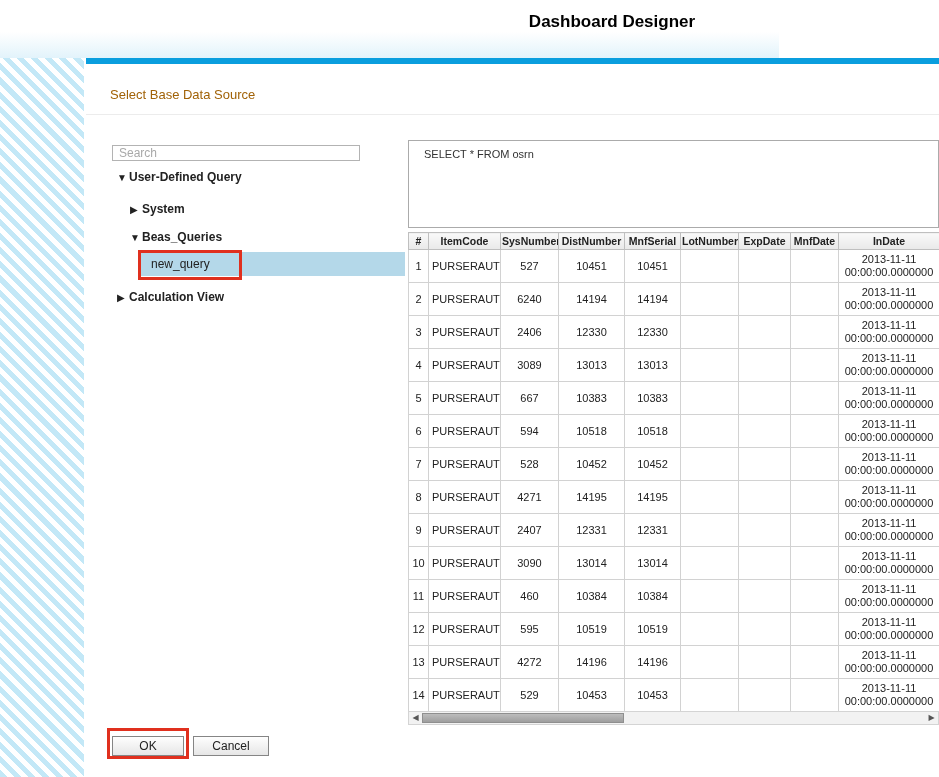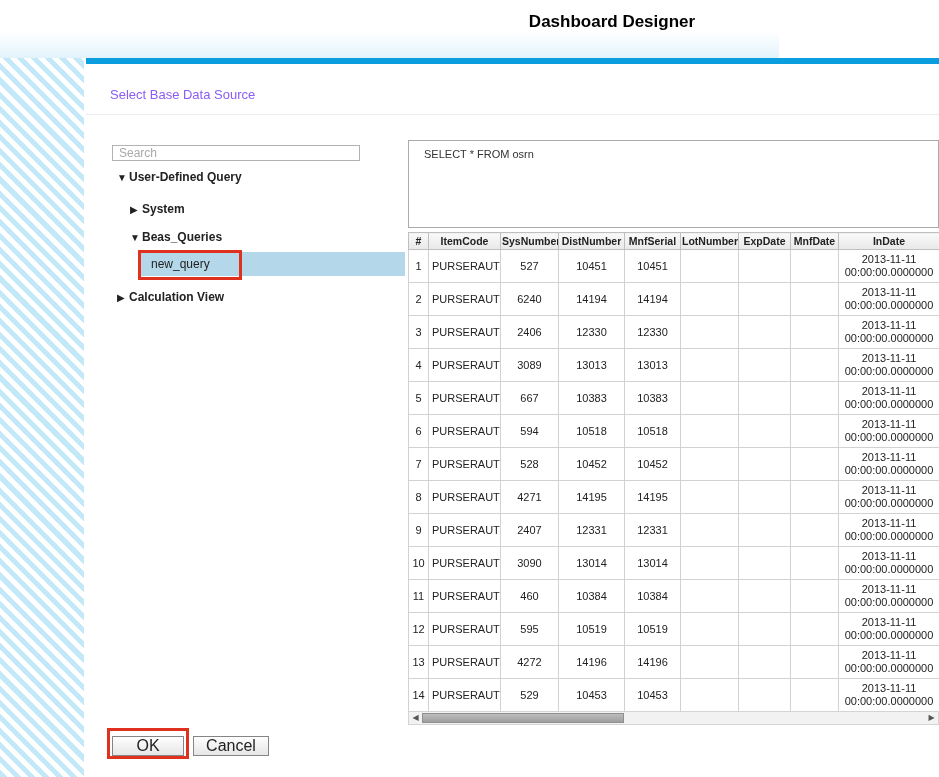--- a/index.html
+++ b/index.html
@@ -17,21 +17,21 @@
     background:#0a9ede; }
 
   
   .stripes { position:absolute; left:0; top:58px; width:84px; height:719px;
     background:repeating-linear-gradient(45deg,#c3e8f7 0 5px,#ffffff 5px 10px); }
 
   
   .panel { position:absolute; left:86px; top:64px; width:853px; height:713px; background:#ffffff; }
   .panel-header { position:absolute; left:0; top:0; width:853px; height:51px;
     border-bottom:1px solid #ececec; }
-  .panel-title { position:absolute; left:24px; top:23px; font-size:13px; color:#8b5cf6; }
+  .panel-title { position:absolute; left:24px; top:23px; font-size:13px; color:#a16207; }
 
   
   .search-input { position:absolute; left:26px; top:81px; width:248px; height:16px;
     border:1px solid #b3b3b3; font-size:12px; padding:0 6px; color:#444; outline:none;
     font-family:"Liberation Sans",sans-serif; }
   .search-input::placeholder { color:#a9a9a9; }
 
   .tree { position:absolute; left:31px; top:100px; width:290px; height:180px; font-size:12px; color:#222; }
   .tree-item { position:absolute; white-space:nowrap; cursor:pointer; }
   .tree-item .tri { display:inline-block; width:12px; font-size:10px; color:#222; }
@@ -71,21 +71,21 @@
   .hscroll .arrow { position:absolute; top:0; width:13px; height:12px;
     font-size:8px; line-height:12px; text-align:center; color:#555; cursor:pointer; }
   .hscroll .arrow-left  { left:0; }
   .hscroll .arrow-right { right:0; }
   .hscroll .thumb { position:absolute; left:13px; top:1px; width:202px; height:10px;
     background:linear-gradient(#bdbdbd,#9e9e9e); border:1px solid #8f8f8f; cursor:grab; }
 
   
   .btn { position:absolute; top:672px; height:20px;
     background:linear-gradient(#fefefe,#e6e6e6); border:1px solid #858585;
-    font-size:16px; color:#222; text-align:center; line-height:18px; cursor:pointer;
+    font-size:12px; color:#222; text-align:center; line-height:18px; cursor:pointer;
     font-family:"Liberation Sans",sans-serif; }
   .btn-ok { left:26px; width:72px; }
   .btn-cancel { left:107px; width:76px; }
 </style>
 </head>
 <body>
 
 <div class="stage">
 
   <div class="app-header">

